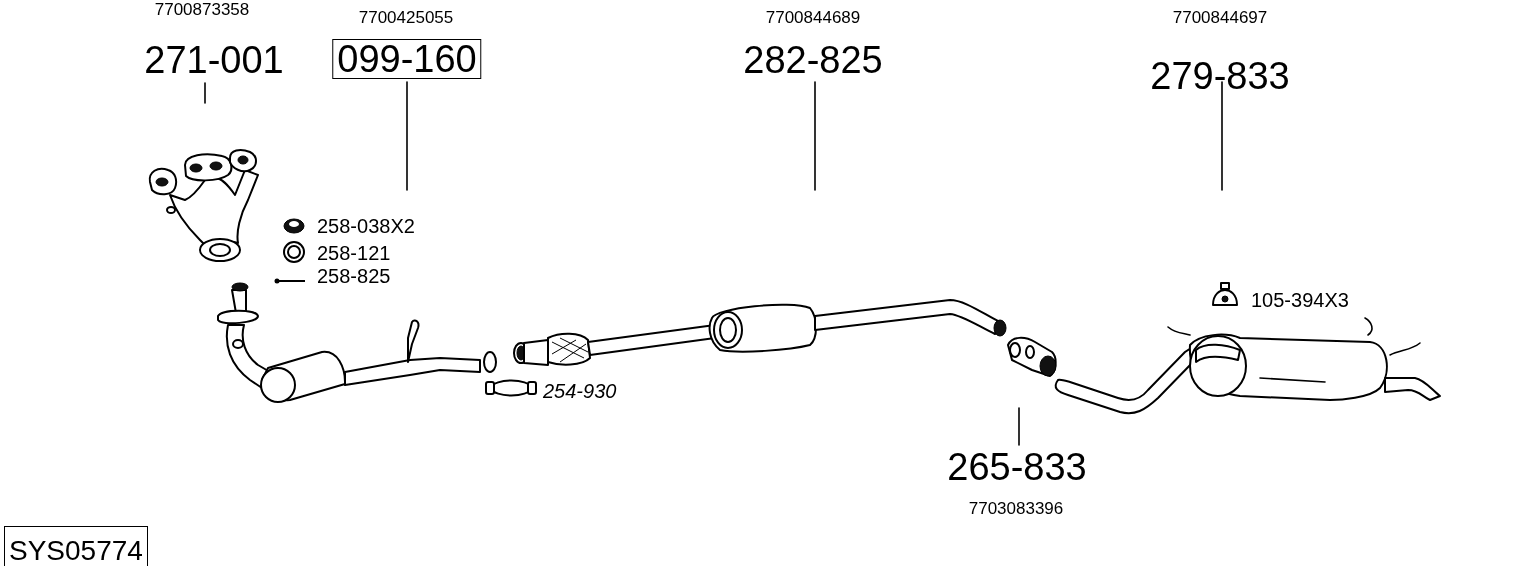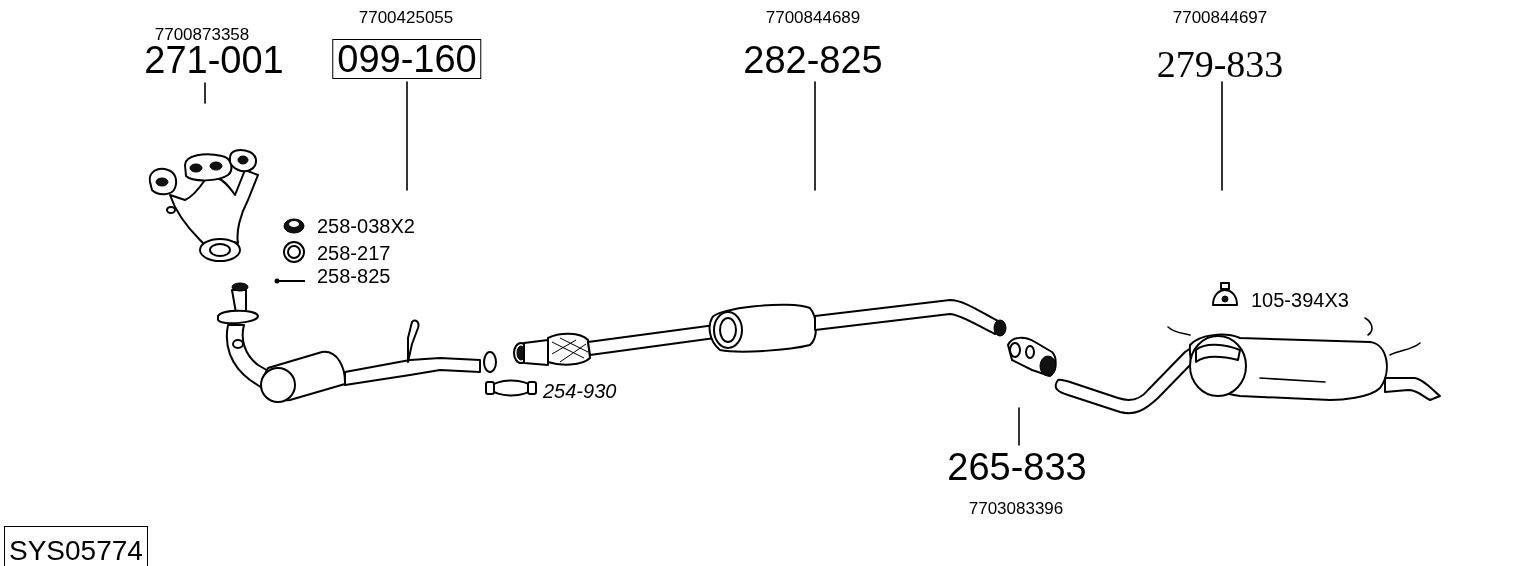--- a/index.html
+++ b/index.html
@@ -106,32 +106,32 @@
     <ellipse class="ol" cx="1218" cy="366" rx="28" ry="30"></ellipse>
     <path class="ol" d="M1196 350 C1205 342 1225 344 1240 350 L1238 360 C1222 356 1205 355 1196 362 Z"></path>
     <path class="ln" d="M1260 378 L1325 382"></path>
     <path class="ol" d="M1385 378 L1415 378 C1425 380 1432 390 1440 396 L1430 400 C1422 396 1418 390 1408 390 L1385 392 Z"></path>
     <path class="ln" d="M1168 327 C1175 333 1182 333 1190 335"></path>
     <path class="ln" d="M1365 318 C1372 322 1375 330 1368 335"></path>
     <path class="ln" d="M1390 355 C1400 350 1412 350 1420 343"></path>
   </g>
 </svg>
 
-<div class="oem" style="left:202px; top:25px;">7700873358</div>
+<div class="oem" style="left:202px; top:0;">7700873358</div>
 <div class="oem" style="left:406px; top:8px;">7700425055</div>
 <div class="oem" style="left:813px; top:8px;">7700844689</div>
 <div class="oem" style="left:1220px; top:8px;text-align:right;">7700844697</div>
 
 <div class="pn" style="left:214px; top:40px;">271-001</div>
 <div class="pn boxed" style="left:407px; top:39px;">099-160</div>
 <div class="pn" style="left:813px; top:40px;">282-825</div>
-<div class="pn" style="left:1220px; top:44px;font-family:Liberation Serif, serif;">279-833</div>
+<div class="pn" style="left:1220px; top:56px;">279-833</div>
 
 <div class="pn" style="left:1017px; top:447px;">265-833</div>
 <div class="oem" style="left:1016px; top:499px;">7703083396</div>
 
 <div class="acc" style="left:317px; top:215px;">258-038X2</div>
-<div class="acc" style="left:317px; top:242px;">258-217</div>
+<div class="acc" style="left:317px; top:242px;">258-121</div>
 <div class="acc" style="left:317px; top:265px;">258-825</div>
 <div class="acc" style="left:543px; top:380px;font-style:italic;">254-930</div>
 <div class="acc" style="left:1251px; top:289px;">105-394X3</div>
 
 <div class="sys">SYS05774</div>
 
 </body></html>

